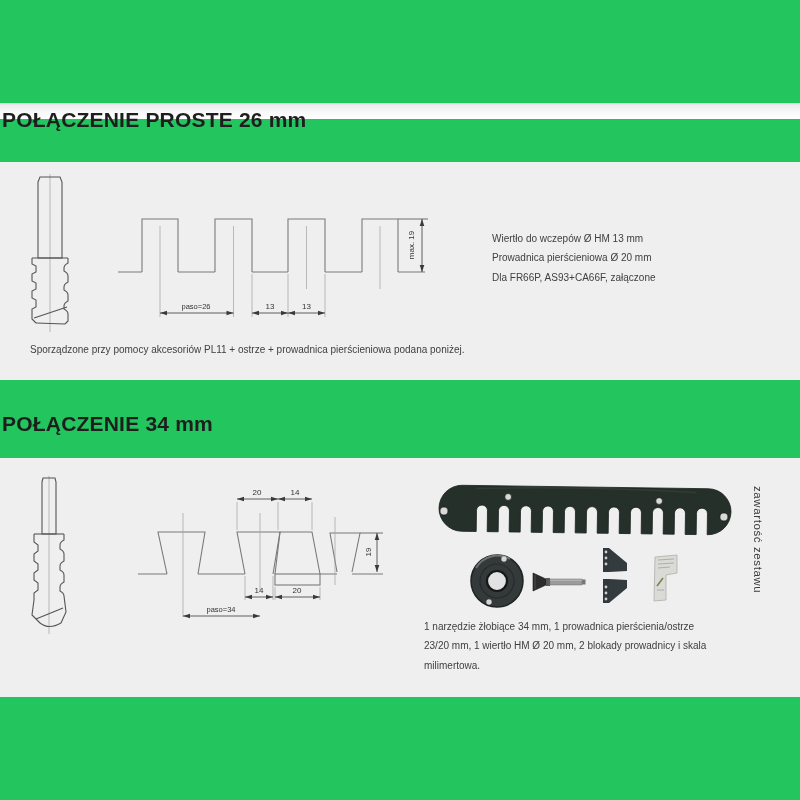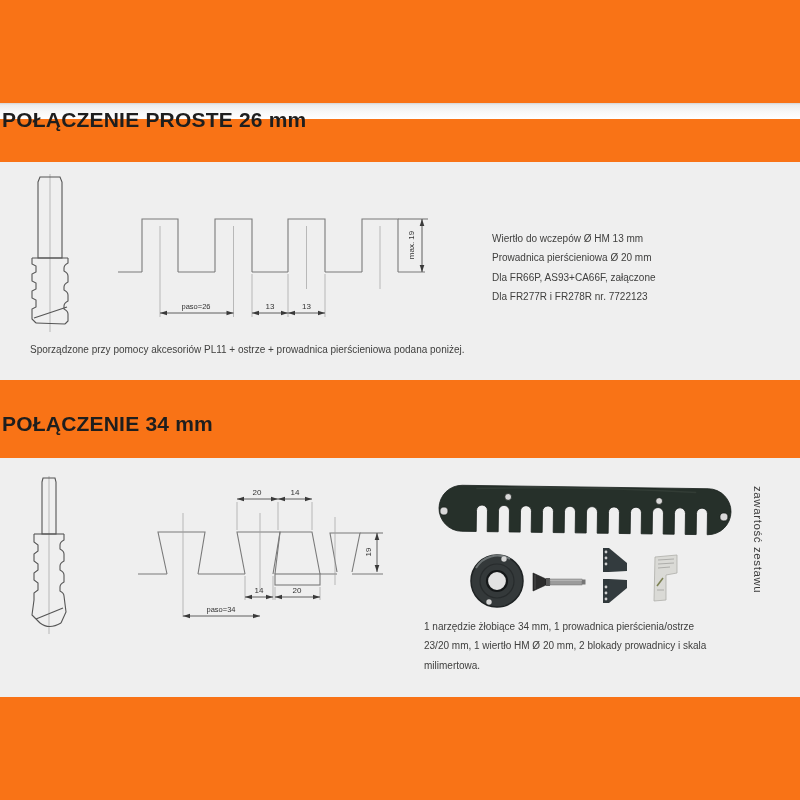--- a/index.html
+++ b/index.html
@@ -1,16 +1,16 @@
 <!DOCTYPE html>
 <html><head>
 <meta charset="utf-8">
 <style>
   html,body{margin:0;padding:0;background:#fff;}
-  .page{position:relative;width:800px;height:800px;background:#f97316;overflow:hidden;
+  .page{position:relative;width:800px;height:800px;background:#22c55e;overflow:hidden;
         font-family:"Liberation Sans","DejaVu Sans",sans-serif;color:#3e3e3e;}
   .abs{position:absolute;}
   .top-rule{left:0;top:103px;width:800px;height:16px;
         background:linear-gradient(180deg,#d4d4d4 0%,#ececec 12%,#f8f8f8 55%,#ffffff 100%);}
   h1.sec-head{margin:0;font-size:21px;line-height:25px;font-weight:600;color:#1e1e1e;letter-spacing:0.2px;}
   .band{left:0;width:800px;background:#efefef;}
   .band1{top:162px;height:218px;}
   .band2{top:458px;height:239px;}
   .txt{font-size:10px;line-height:19.4px;color:#40403f;}
   .txt div{white-space:nowrap;}
@@ -73,21 +73,20 @@
     <line class="dim" x1="317" y1="26" x2="317" y2="79"></line>
     <polygon class="ah" points="317,26 314.7,33 319.3,33"></polygon>
     <polygon class="ah" points="317,79 314.7,72 319.3,72"></polygon>
     <text transform="rotate(-90 309 52)" x="309" y="52" text-anchor="middle">max. 19</text>
   </svg>
 
   <div class="abs txt" style="left:492px;top:229px;">
     <div>Wiertło do wczepów Ø HM 13 mm</div>
     <div>Prowadnica pierścieniowa Ø 20 mm</div>
     <div>Dla FR66P, AS93+CA66F, załączone</div>
-    <div>Dla FR277R i FR278R nr. 7722123</div>
   </div>
 
   <div class="abs txt" style="left:30px;top:340px;">Sporządzone przy pomocy akcesoriów PL11 + ostrze + prowadnica pierścieniowa podana poniżej.</div>
 
   <h1 class="abs sec-head" style="left:2px;top:411px;">POŁĄCZENIE 34 mm</h1>
 
   <div class="abs band band2"></div>
 
   <svg class="abs" style="left:28px;top:472px;" width="80" height="168" viewBox="0 0 80 168">
     <line class="cl" x1="21" y1="4" x2="21" y2="162"></line>

